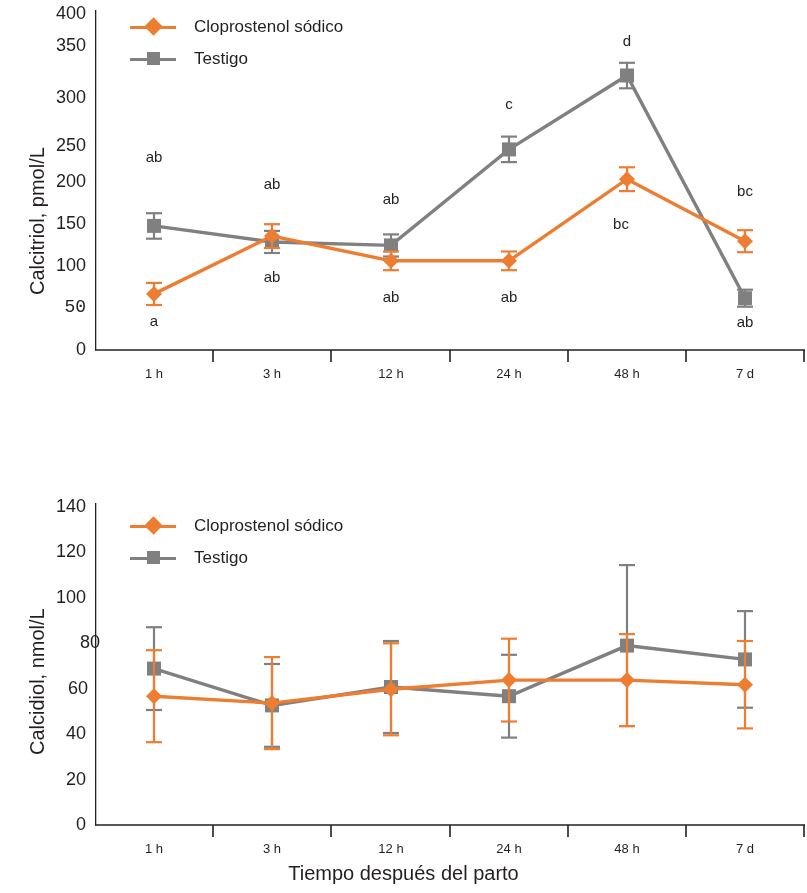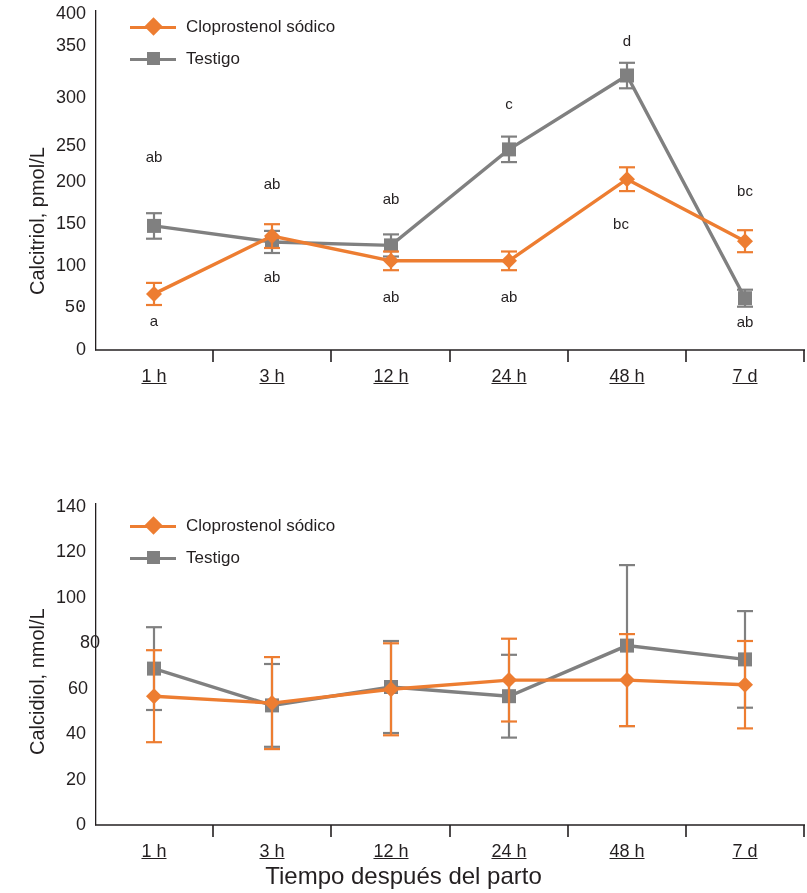--- a/index.html
+++ b/index.html
@@ -32,53 +32,53 @@
 
   .ylabel {
     position: absolute;
     transform-origin: 0 0;
     font-size: 20px;
     color: #231f20;
     white-space: nowrap;
   }
   .xlabel-axis {
     position: absolute;
-    font-size: 24px;
+    font-size: 20px;
     color: #231f20;
     text-align: center;
     width: 100%;
   }
   .plot {
     position: absolute;
   }
   .tick-label {
     position: absolute;
     font-size: 18px;
     color: #231f20;
     text-align: right;
     white-space: nowrap;
   }
   .cat-label {
     position: absolute;
-    font-size: 18px;
+    font-size: 13px;
     color: #231f20;
     text-align: center;
     white-space: nowrap;
-    text-decoration: underline;
   }
   .legend {
     position: absolute;
     font-size: 17px;
     color: #231f20;
   }
   .legend-row {
     display: flex;
     align-items: center;
     height: 26px;
     margin-bottom: 6px;
+    gap: 8px;
   }
   .legend-mark {
     width: 46px;
     height: 20px;
     position: relative;
     margin-right: 10px;
   }
   .legend-mark .lline {
     position: absolute;
     left: 0;

